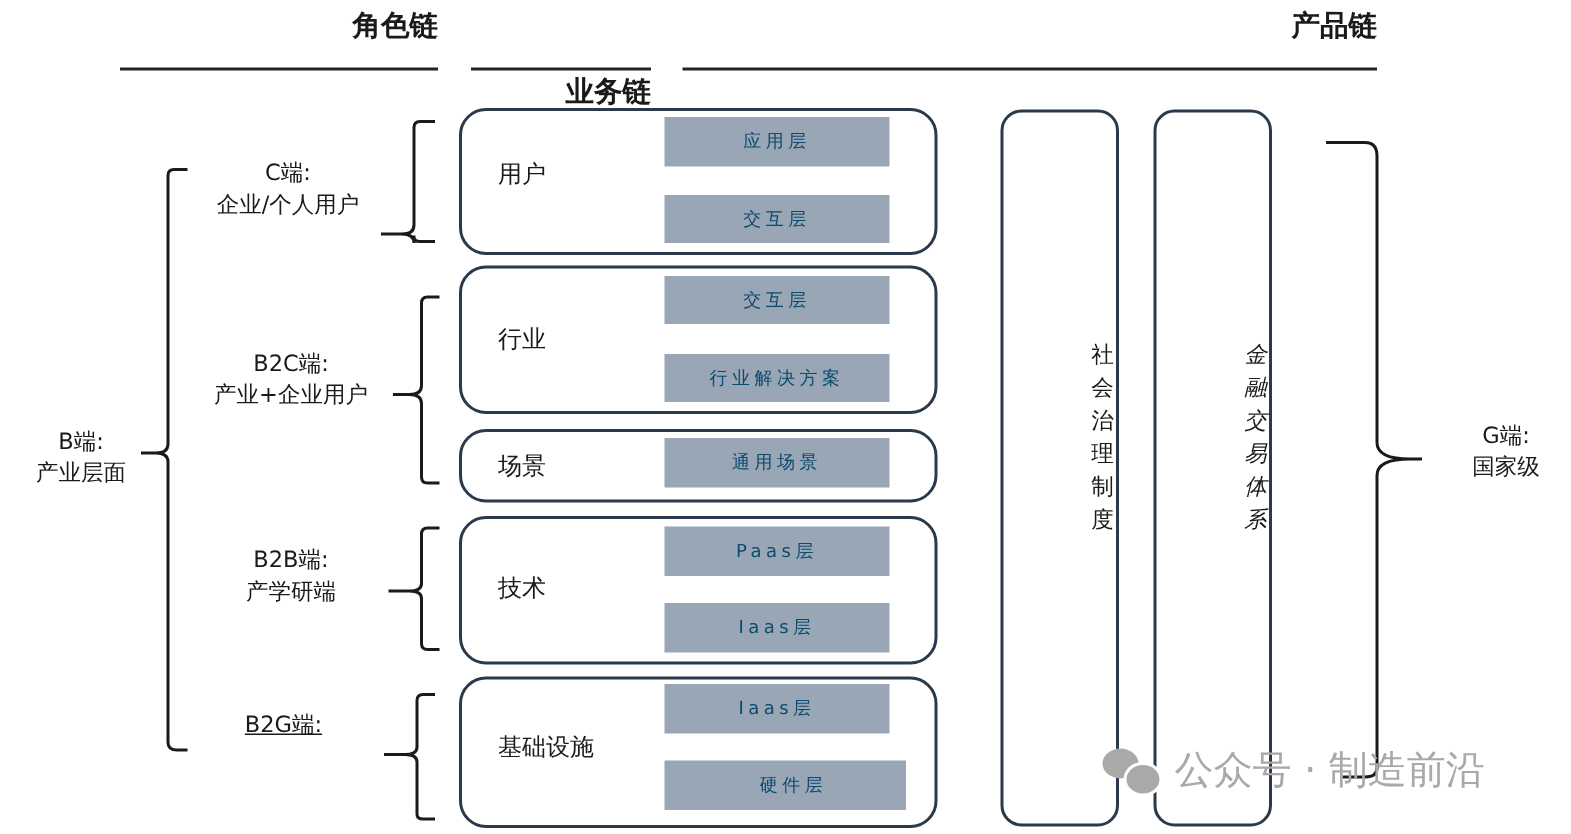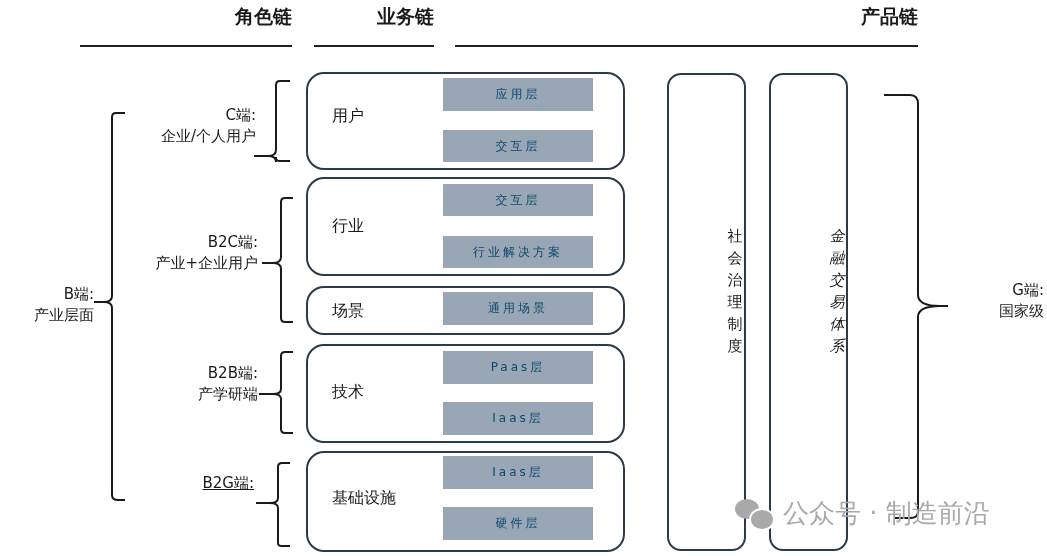--- a/index.html
+++ b/index.html
@@ -1,36 +1,36 @@
 <!DOCTYPE html>
 <html><head>
 <meta charset="utf-8">
 <style>
   html, body { margin: 0; padding: 0; background: #ffffff; }
   body { width: 1047px; height: 556px; position: relative; overflow: hidden;
          font-family: "DejaVu Sans", "Liberation Sans", sans-serif; color: #1a1a1a; }
   .hdr { position: absolute; top: 4px; font-size: 19px; font-weight: bold; text-align: right; }
   .hline { position: absolute; top: 45px; height: 2px; background: #222; }
-  .role { position: absolute; font-size: 15px; text-align: right; line-height: 21px; white-space: nowrap; }
+  .role { position: absolute; font-size: 15px; text-align: center; line-height: 21px; white-space: nowrap; }
   .biz-box { position: absolute; left: 306px; width: 319px; border: 2px solid #2b3a4a; border-radius: 18px; box-sizing: border-box; background: #fff; }
   .biz-label { position: absolute; left: 332px; font-size: 16px; }
   .layer { position: absolute; left: 443px; width: 150px; background: #98a6b5; color: #0c4a6e;
            font-size: 12px; letter-spacing: 3px; display: flex; align-items: center; justify-content: center; }
   .pillar { position: absolute; top: 73px; height: 478px; border: 2px solid #2b3a4a; border-radius: 14px; box-sizing: border-box; }
   .pillar-text { position: absolute; font-size: 15px; line-height: 22px; width: 20px; text-align: center; word-break: break-all; margin-left: 28px; }
   svg.lines { position: absolute; left: 0; top: 0; }
   .wm { position: absolute; left: 735px; top: 496px; font-size: 26px; color: #a9a9a9; white-space: nowrap; display: flex; align-items: center; }
   .wm-icon { display: inline-block; width: 38px; height: 30px; position: relative; margin-right: 10px; }
   .wm-icon span { position: absolute; background: #a9a9a9; border-radius: 50%; }
 </style>
 </head>
 <body>
 
 <div class="hdr" style="left:80px;width:212px;">角色链</div>
-<div class="hdr" style="left:314px;width:120px;">业务链</div>
+<div class="hdr" style="left:314px;width:120px;margin-top:44px;">业务链</div>
 <div class="hdr" style="left:455px;width:463px;">产品链</div>
 <div class="hline" style="left:80px;width:212px;"></div>
 <div class="hline" style="left:314px;width:120px;"></div>
 <div class="hline" style="left:455px;width:463px;"></div>
 
 <svg class="lines" width="1047" height="556">
   <g fill="none" stroke="#1a1a1a" stroke-width="2">
 
     <path d="M125 113 L116 113 Q112 113 112 117 L112 296 Q112 302 104 302 L94 302 M104 302 Q112 302 112 308 L112 495 Q112 500 118 500 L125 500"></path>
 
@@ -85,21 +85,21 @@
 <div class="layer" style="top:292px;height:33px;">通用场景</div>
 
 <div class="biz-box" style="top:344px;height:99px;"></div>
 <div class="biz-label" style="top:382px;">技术</div>
 <div class="layer" style="top:351px;height:33px;">Paas层</div>
 <div class="layer" style="top:402px;height:33px;">Iaas层</div>
 
 <div class="biz-box" style="top:451px;height:101px;"></div>
 <div class="biz-label" style="top:488px;">基础设施</div>
 <div class="layer" style="top:456px;height:33px;">Iaas层</div>
-<div class="layer" style="top:507px;height:33px;">硬件层</div>
+<div class="layer" style="top:507px;height:33px;padding-left:11px;">硬件层</div>
 
 <div class="pillar" style="left:667px;width:79px;"></div>
 <div class="pillar-text" style="left:697px;top:225px;">社会治理制度</div>
 <div class="pillar" style="left:769px;width:79px;"></div>
 <div class="pillar-text" style="left:799px;top:225px;font-style:italic;">金融交易体系</div>
 
 <div class="wm">
   <span class="wm-icon">
     <span style="left:0;top:0;width:24px;height:20px;"></span>
     <span style="left:14px;top:9px;width:22px;height:19px;border:2px solid #fff;"></span>

